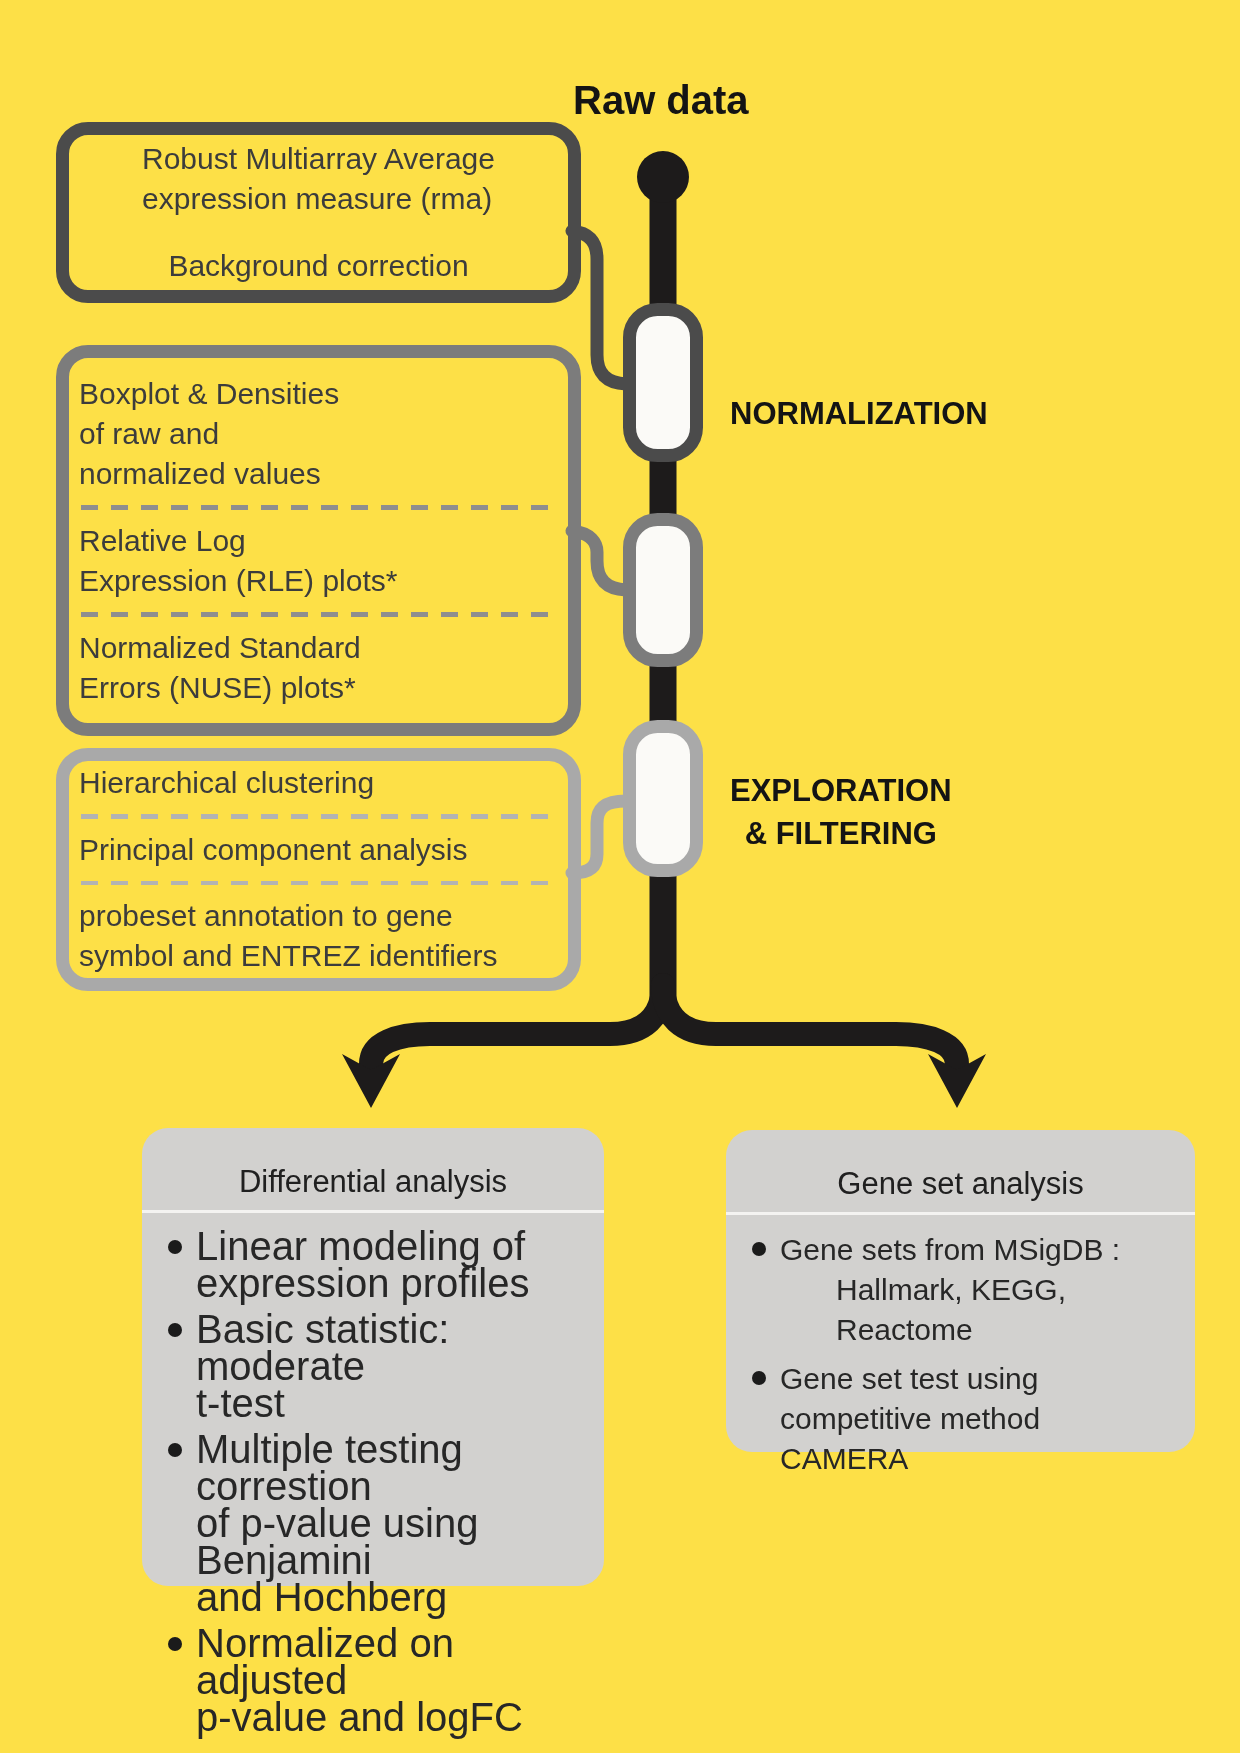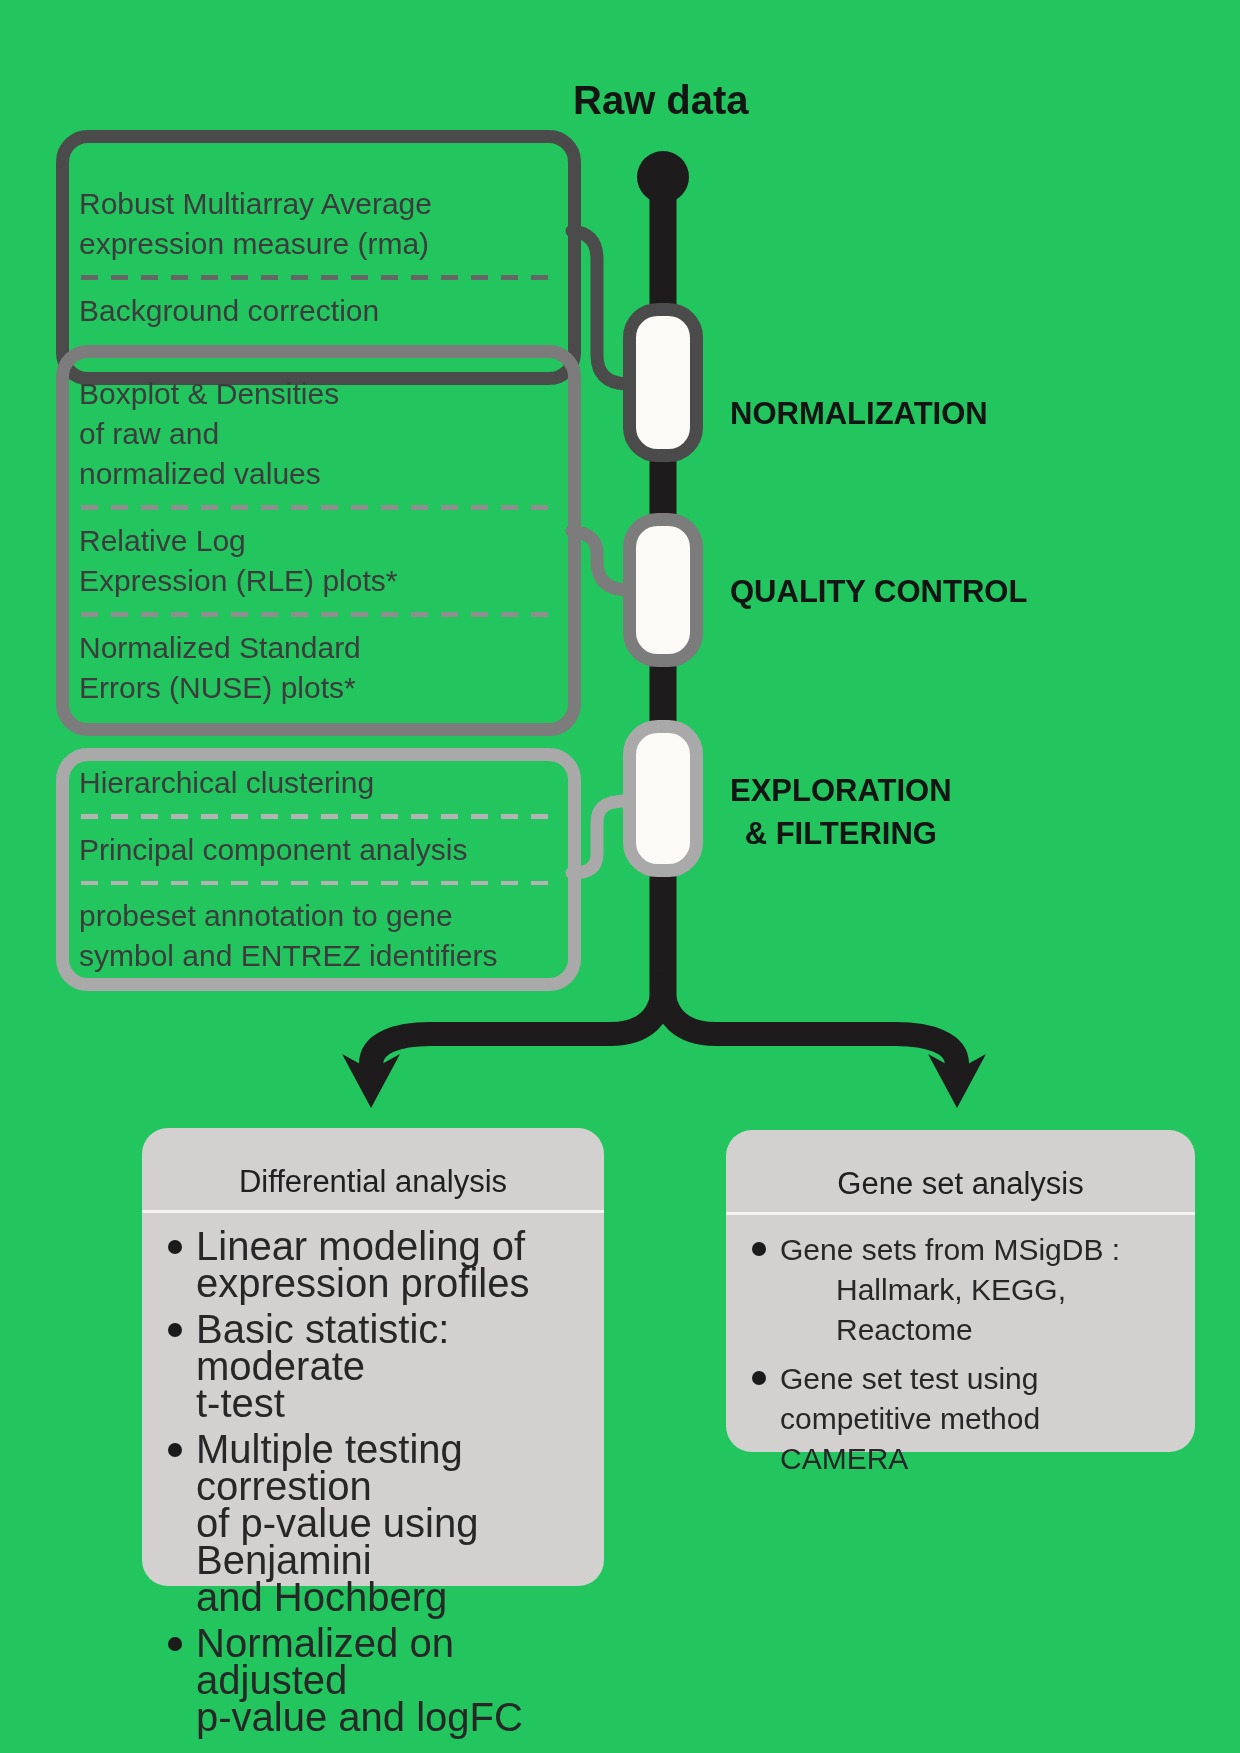--- a/index.html
+++ b/index.html
@@ -1,25 +1,25 @@
 <!DOCTYPE html>
 <html><head>
 <meta charset="utf-8">
 <style>
   html,body{margin:0;padding:0;background:#fff;}
-  .canvas{position:relative;width:1240px;height:1753px;background:#22c55e;
+  .canvas{position:relative;width:1240px;height:1753px;background:#fde047;
           font-family:"Liberation Sans",sans-serif;overflow:hidden;}
   .svg-layer{position:absolute;left:0;top:0;width:1240px;height:1753px;}
 
   
   .tierbox{position:absolute;left:56px;width:525px;box-sizing:border-box;
            border-style:solid;border-width:13px;border-radius:32px;background:transparent;
            display:flex;flex-direction:column;justify-content:center;padding:2px 10px;}
   .tierbox .sec{font-size:30px;line-height:40px;color:#3c3c3c;white-space:pre-line;}
-  #box1{top:130px;height:255px;border-color:#4b4b4b;}
+  #box1{top:122px;height:181px;border-color:#4b4b4b;align-items:center;}
   #box2{top:345px;height:391px;border-color:#7c7c7c;}
   #box3{top:748px;height:243px;border-color:#a9a9a9;}
   .dashline{height:5px;margin:11px 2px;}
   .dash1{background:repeating-linear-gradient(90deg,#666 0 17px,transparent 17px 30px);}
   .dash2{background:repeating-linear-gradient(90deg,#8e8e8e 0 17px,transparent 17px 30px);}
   .dash3{background:repeating-linear-gradient(90deg,#b3b3b3 0 17px,transparent 17px 30px);}
 
   
   .stage-label{position:absolute;left:730px;font-size:31px;font-weight:bold;color:#141414;
                line-height:43px;white-space:pre-line;text-align:center;}
@@ -87,21 +87,20 @@
   <div id="box3" class="tierbox">
     <div class="sec">Hierarchical clustering</div>
     <div class="dashline dash3"></div>
     <div class="sec">Principal component analysis</div>
     <div class="dashline dash3"></div>
     <div class="sec">probeset annotation to gene
 symbol and ENTREZ identifiers</div>
   </div>
 
   <div id="stage1" class="stage-label">NORMALIZATION</div>
-  <div id="stage2" class="stage-label">QUALITY CONTROL</div>
   <div id="stage3" class="stage-label">EXPLORATION
 &amp; FILTERING</div>
 
   <div id="card-diff" class="card">
     <div class="card-title">Differential analysis</div>
     <div class="card-sep"></div>
     <ul>
       <li>
         <span class="dot"></span>
         <span class="pre">Linear modeling of

